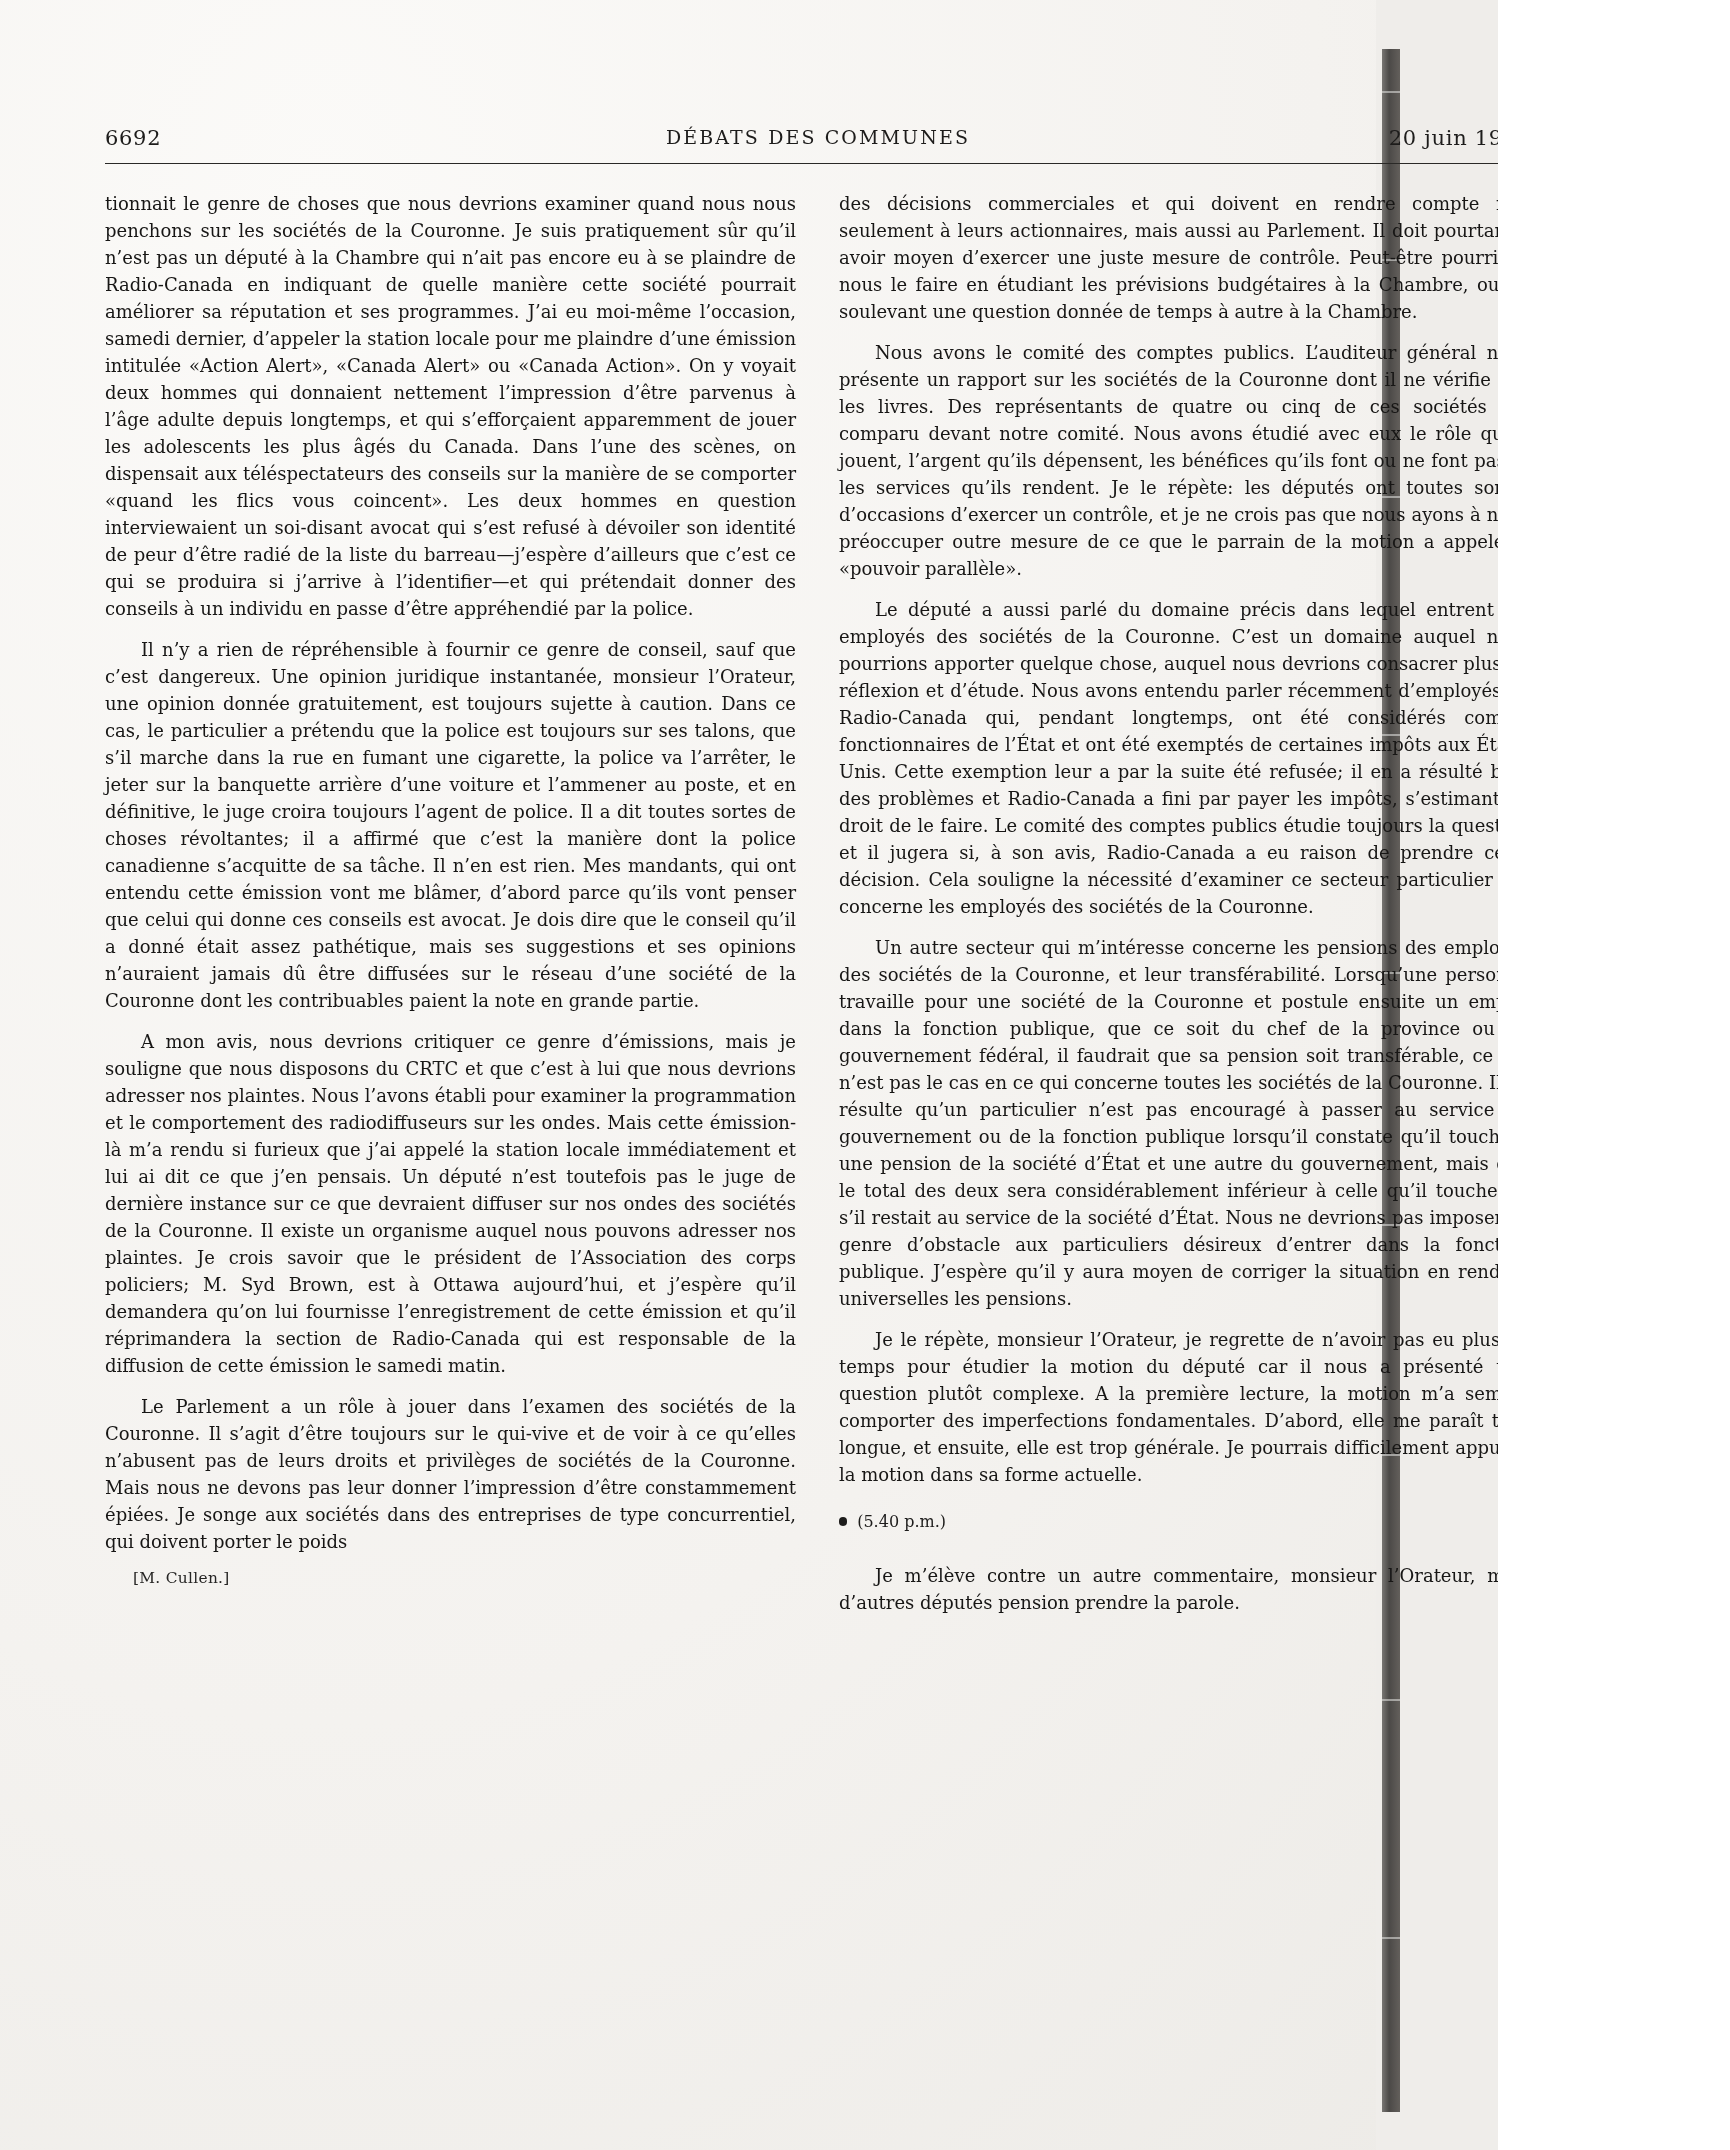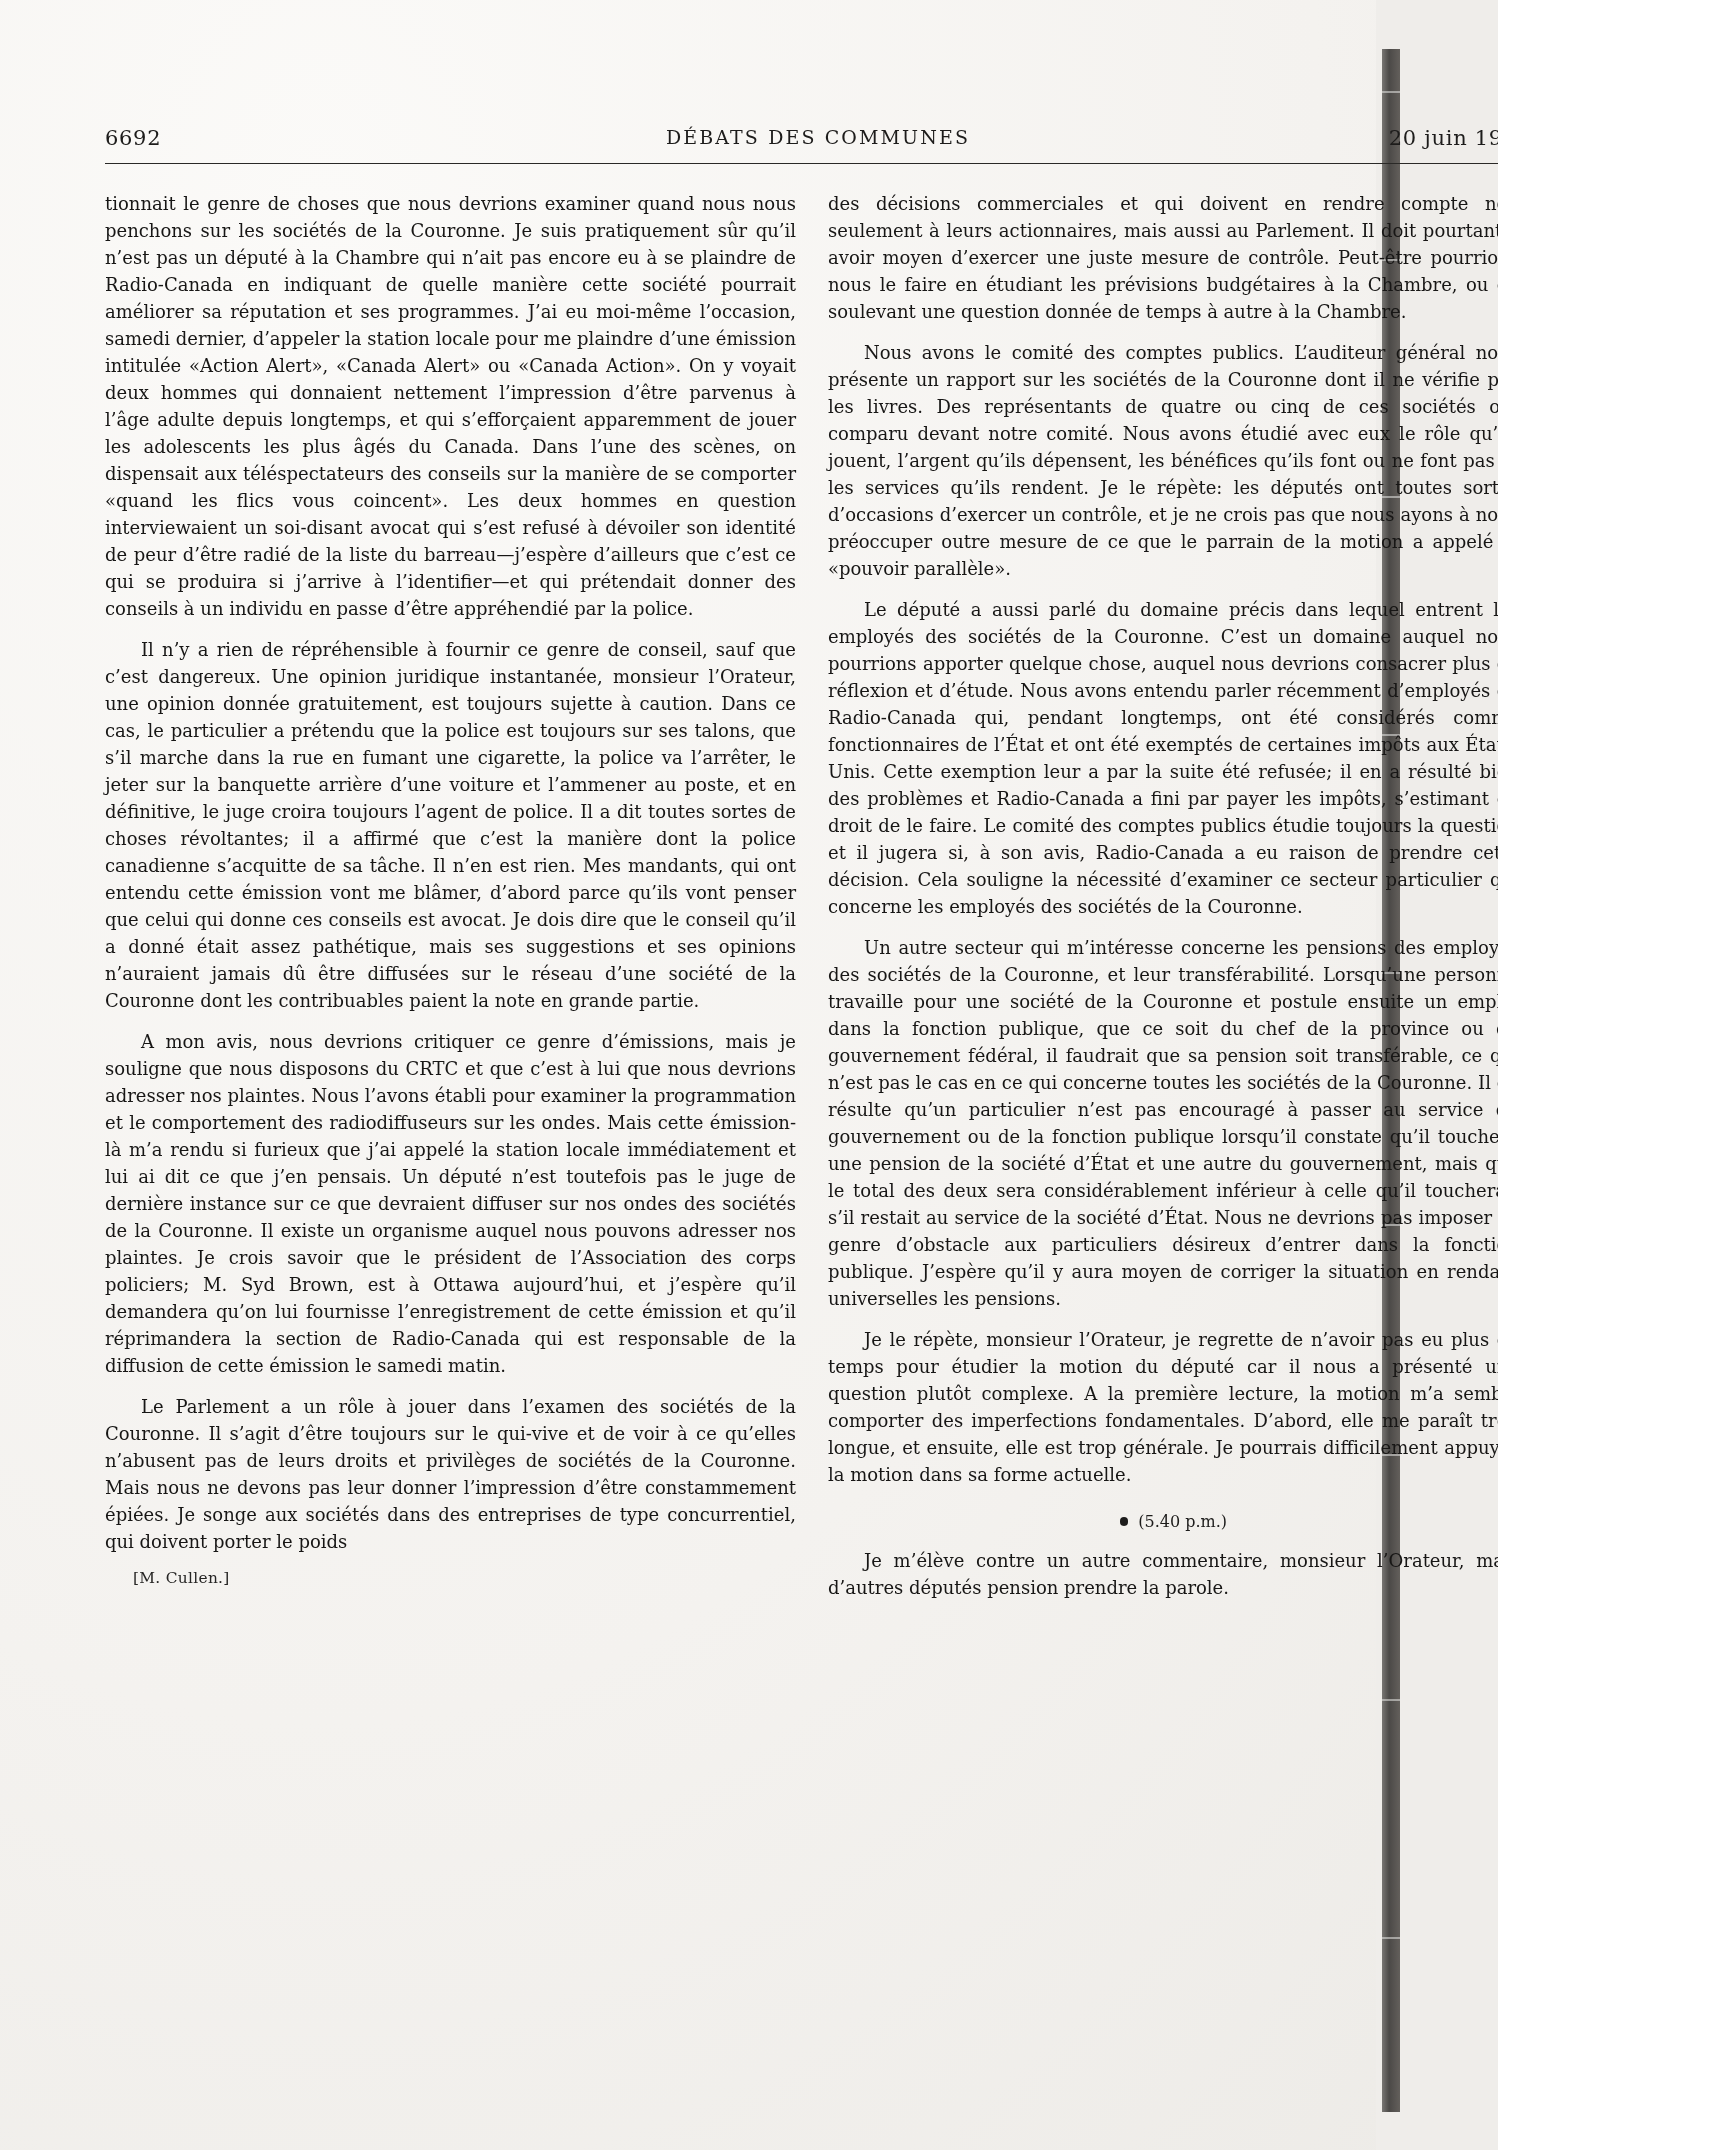--- a/index.html
+++ b/index.html
@@ -86,21 +86,21 @@
   .rule {
     border-top: 1.4px solid #2a2927;
     margin-top: 2.8px;
     margin-bottom: 26.6px;
     width: 100%;
   }
 
   
   .columns {
     display: flex;
-    gap: 32px;
+    gap: 43px;
   }
   .col {
     width: 691px;
   }
   p.body {
     margin: 0 0 14px 0;
     font-size: 18px;
     line-height: 27px;
     text-align: justify;
     text-justify: inter-word;
@@ -111,27 +111,26 @@
   p.body.noindent { text-indent: 0; }
 
   .speaker-note {
     font-size: 15.4px;
     letter-spacing: 0.3px;
     color: #262524;
     text-indent: 28px;
   }
 
   .timestamp {
-    margin: 24px 0 16px 0;
+    margin: 24px 0 31px 0;
     font-size: 16px;
     color: #1d1c1b;
     display: flex;
     align-items: center;
     gap: 9.8px;
-    justify-content: center;
   }
   .timestamp .bullet {
     display: inline-block;
     width: 8.4px; height: 8.4px;
     border-radius: 50%;
     background: #1d1c1b;
     flex: 0 0 auto;
   }
 
   .col-right p.body:first-child { text-indent: 0; }

